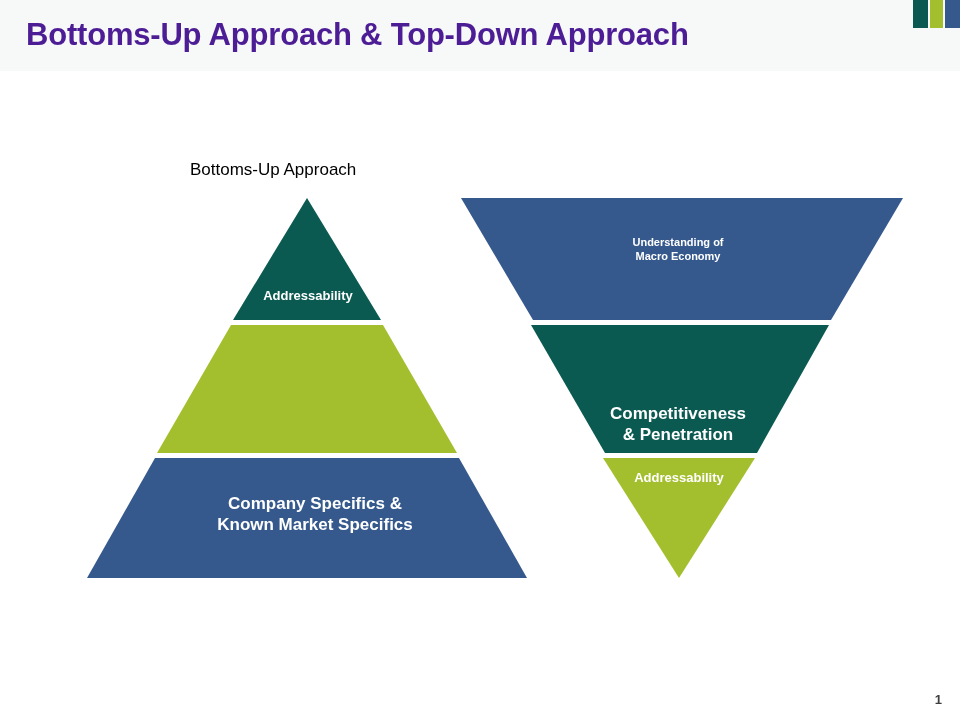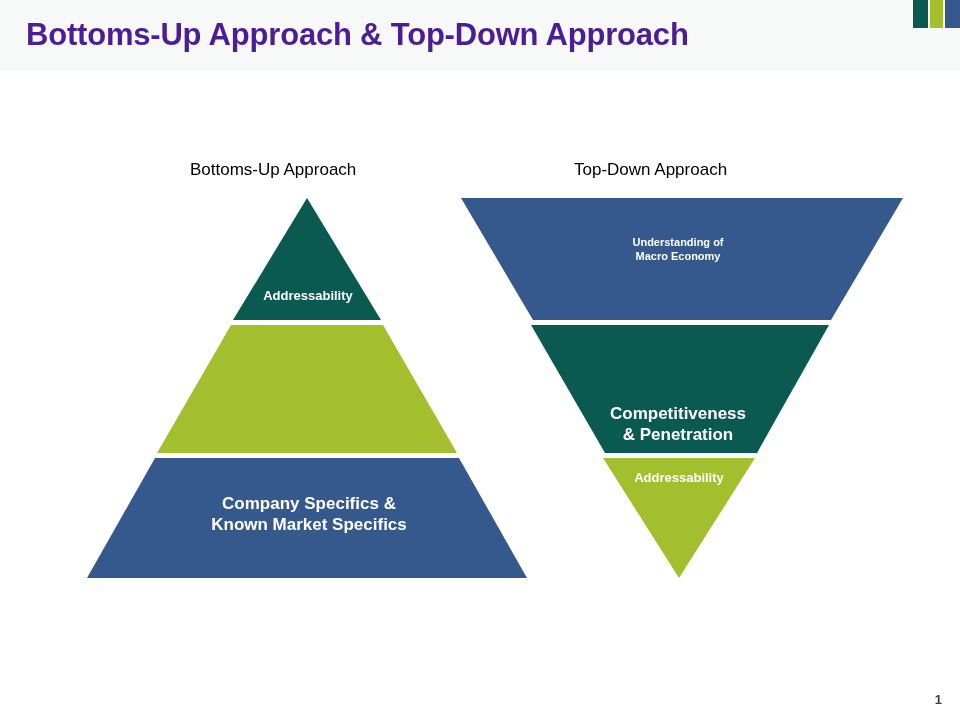--- a/index.html
+++ b/index.html
@@ -68,21 +68,21 @@
     position: absolute;
     color: #ffffff;
     font-weight: bold;
     text-align: center;
     line-height: 1.24;
     white-space: pre-line;
     pointer-events: none;
   }
   .lbl-lt  { left: 222px; top: 288px; width: 172px; font-size: 13px; }
   .lbl-lm  { left: 155px; top: 366px; width: 320px; font-size: 17px; }
-  .lbl-lb  { left: 114px; top: 493px; width: 390px; font-size: 17px; }
+  .lbl-lb  { left: 120px; top: 493px; width: 390px; font-size: 17px; }
 
   .lbl-rt  { left: 487px; top: 236px; width: 382px; font-size: 11px; }
   .lbl-rm  { left: 513px; top: 367px; width: 330px; font-size: 17px; margin-top: 36px; }
   .lbl-rb  { left: 600px; top: 470px; width: 158px; font-size: 13px; }
 
   
   .page-number {
     position: absolute;
     right: 18px;
     bottom: 13px;
@@ -97,21 +97,20 @@
 <div class="slide">
 
   <div class="header-band"></div>
   <div class="header-title">Bottoms-Up Approach &amp; Top-Down Approach</div>
 
   <div class="deco deco-teal"></div>
   <div class="deco deco-green"></div>
   <div class="deco deco-blue"></div>
 
   <div class="col-heading left">Bottoms-Up Approach</div>
-  <div class="col-heading right">Top-Down Approach</div>
 
   <div class="diagram">
     <svg width="960" height="720" viewBox="0 0 960 720">
 
       <polygon points="307,198 381,320 233,320" fill="#0b5a51"></polygon>
       <polygon points="231,325 383,325 457,453 157,453" fill="#a3bf2e"></polygon>
       <polygon points="155,458 459,458 527,578 87,578" fill="#35598c"></polygon>
 
       <polygon points="461,198 903,198 831,320 533,320" fill="#35598c"></polygon>
       <polygon points="531,325 829,325 757,453 605,453" fill="#0b5a51"></polygon>

